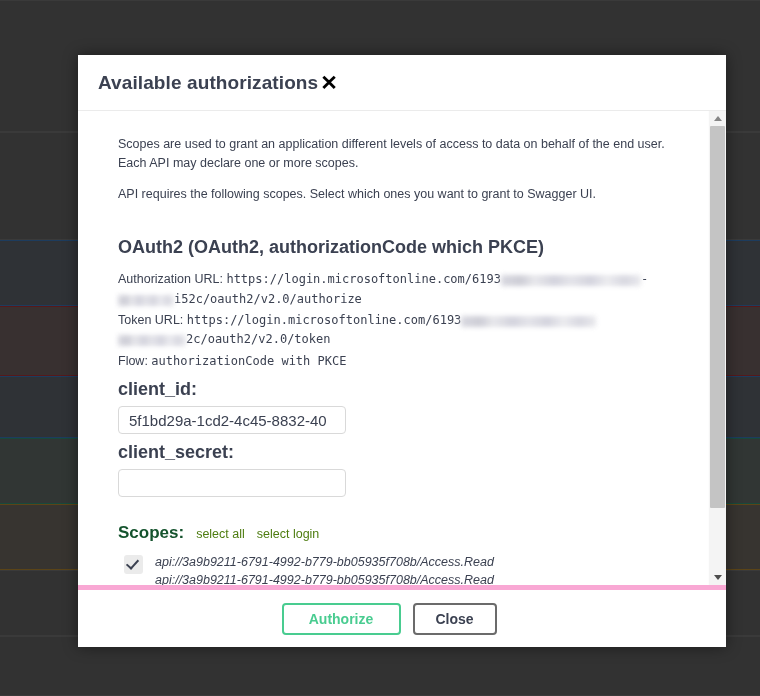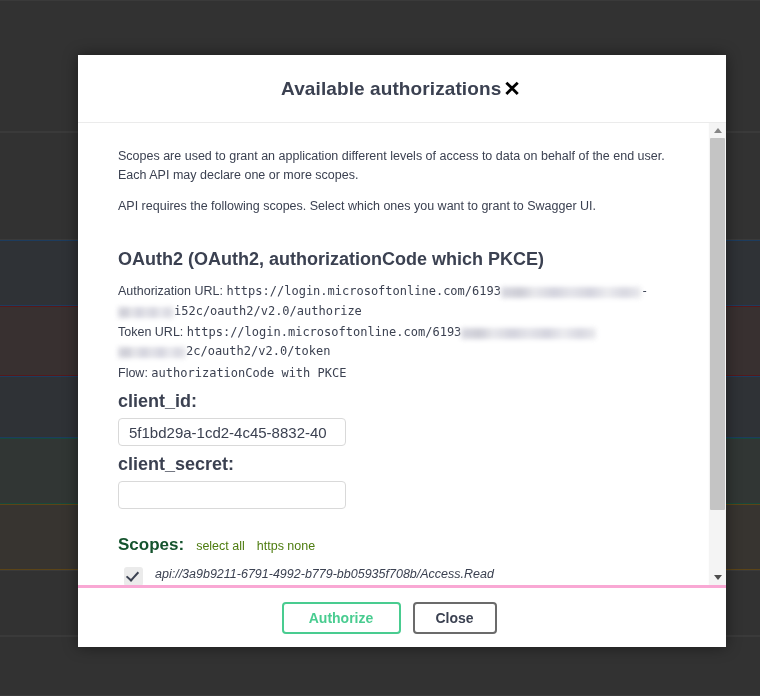--- a/index.html
+++ b/index.html
@@ -44,24 +44,24 @@
     height: 592px;
     background: #ffffff;
     box-shadow: 0 0 14px rgba(0,0,0,.45);
     display: flex;
     flex-direction: column;
     overflow: hidden;
   }
 
   .modal-header {
     flex: 0 0 auto;
-    height: 68px;
+    height: 56px;
     display: flex;
     align-items: center;
-    justify-content: center;
+    justify-content: flex-start;
     padding: 0 20px 0 20px;
     border-bottom: 1px solid #ebebeb;
     box-sizing: border-box;
   }
   .modal-title {
     font-size: 19px;
     font-weight: bold;
     color: #3b4151;
     letter-spacing: .1px;
   }
@@ -238,21 +238,21 @@
     font-size: 12.5px;
     font-style: italic;
     color: #3b4151;
     white-space: nowrap;
   }
 
   
   .modal-footer {
     flex: 0 0 auto;
     height: 62px;
-    border-top: 3px solid #f9a8d4;
+    border-top: 5px solid #f9a8d4;
     display: flex;
     align-items: center;
     justify-content: center;
     gap: 12px;
     padding-right: 26px;
     box-sizing: border-box;
   }
   .btn {
     font-family: "Liberation Sans", sans-serif;
     font-size: 14px;
@@ -324,21 +324,21 @@
 
       <div class="field-label">client_id:</div>
       <input class="text-input" type="text" value="5f1bd29a-1cd2-4c45-8832-40" style="">
 
       <div class="field-label">client_secret:</div>
       <input class="text-input" type="text" value="" style="">
 
       <div class="scopes-row">
         <span class="scopes-label">Scopes:</span>
         <span class="scope-link">select all</span>
-        <span class="scope-link">https none</span>
+        <span class="scope-link">select login</span>
       </div>
 
       <div id="scope-list">
           <div class="scope-item">
             <div class="checkbox">
               <span class="tick"></span>
             </div>
             <div class="scope-text">
               <div class="scope-name">api://3a9b9211-6791-4992-b779-bb05935f708b/Access.Read</div>
               <div class="scope-desc">api://3a9b9211-6791-4992-b779-bb05935f708b/Access.Read</div>

